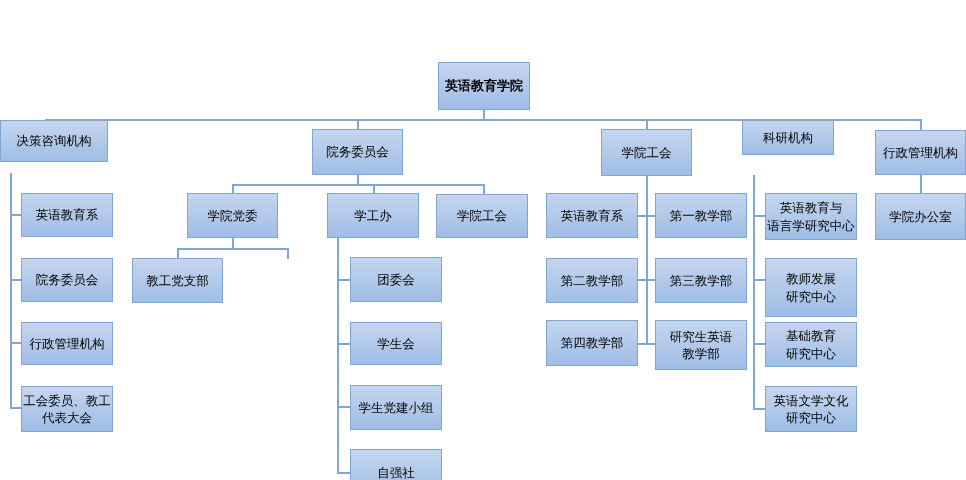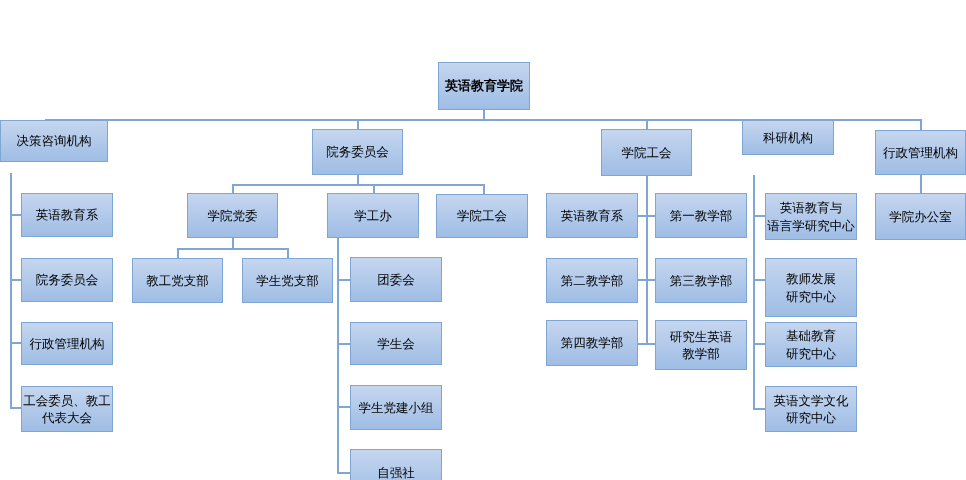--- a/index.html
+++ b/index.html
@@ -83,21 +83,20 @@
   <div class="node" style="left:21px;top:218px;width:92px;height:44px">院务委员会</div>
   <div class="node" style="left:21px;top:282px;width:92px;height:43px">行政管理机构</div>
   <div class="node" style="left:21px;top:346px;width:92px;height:46px">工会委员、教工
 代表大会</div>
 
   <div class="node" style="left:187px;top:153px;width:91px;height:45px">学院党委</div>
   <div class="node" style="left:327px;top:153px;width:92px;height:45px">学工办</div>
   <div class="node" style="left:436px;top:154px;width:92px;height:44px">学院工会</div>
 
   <div class="node" style="left:132px;top:218px;width:91px;height:45px">教工党支部</div>
-  <div class="node" style="left:242px;top:218px;width:91px;height:45px">学生党支部</div>
 
   <div class="node" style="left:350px;top:217px;width:92px;height:45px">团委会</div>
   <div class="node" style="left:350px;top:282px;width:92px;height:43px">学生会</div>
   <div class="node" style="left:350px;top:345px;width:92px;height:45px">学生党建小组</div>
   <div class="node" style="left:546px;top:153px;width:92px;height:45px">英语教育系</div>
 
   <div class="node" style="left:350px;top:409px;width:92px;height:47px">自强社</div>
   <div class="node" style="left:655px;top:153px;width:92px;height:45px">第一教学部</div>
   <div class="node" style="left:546px;top:218px;width:92px;height:45px">第二教学部</div>
   <div class="node" style="left:655px;top:218px;width:92px;height:45px">第三教学部</div>

